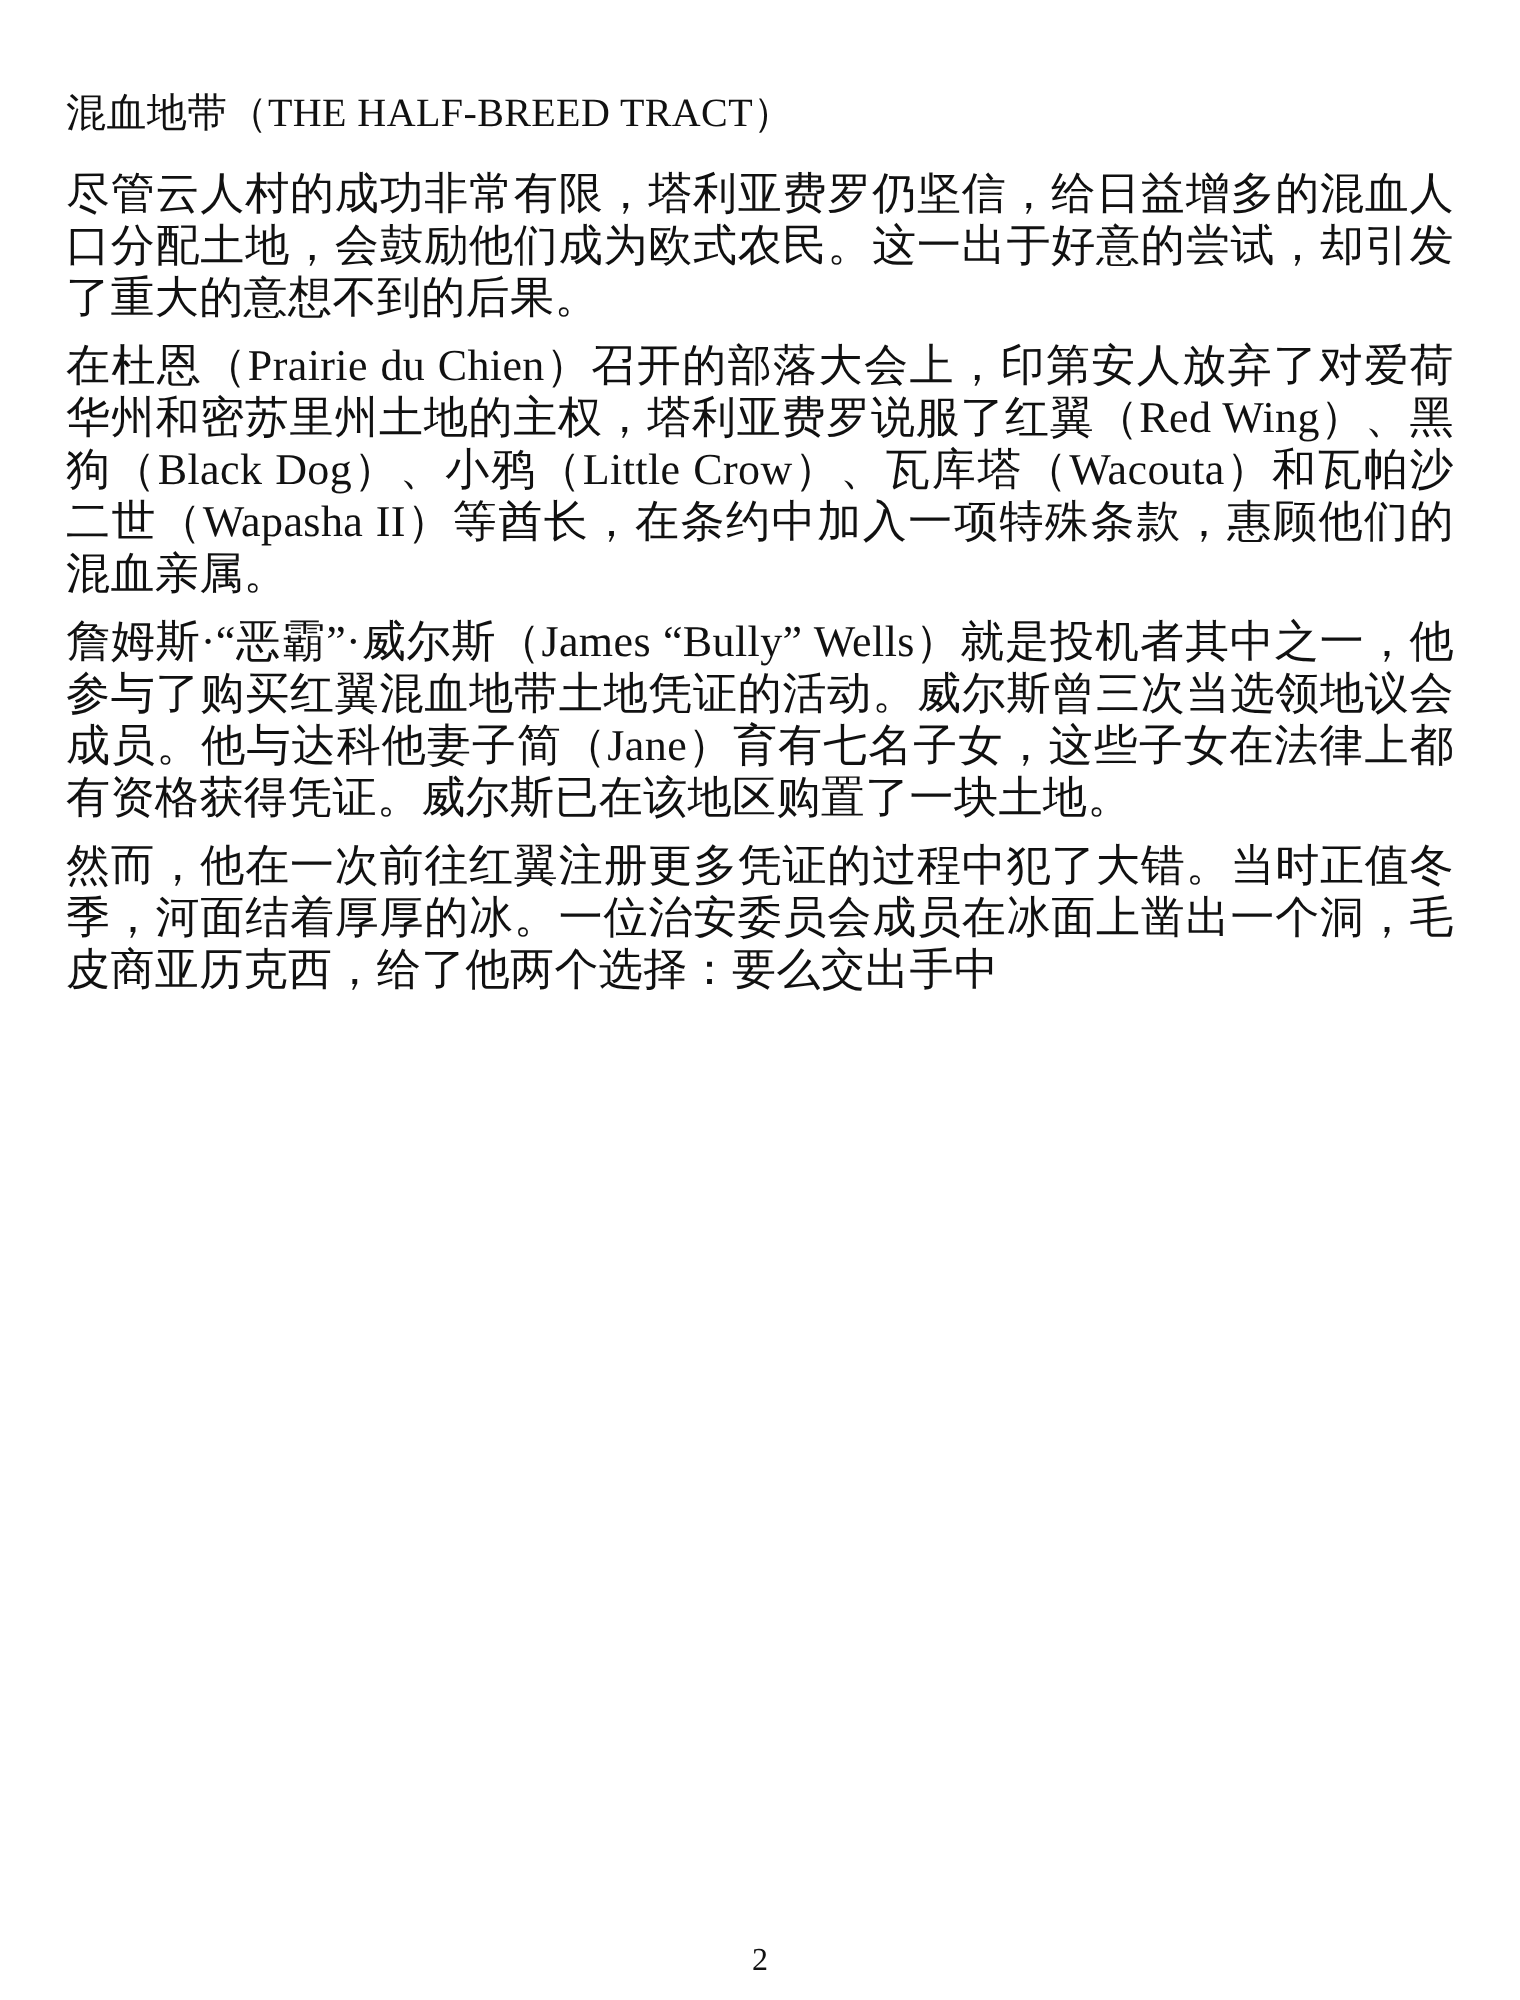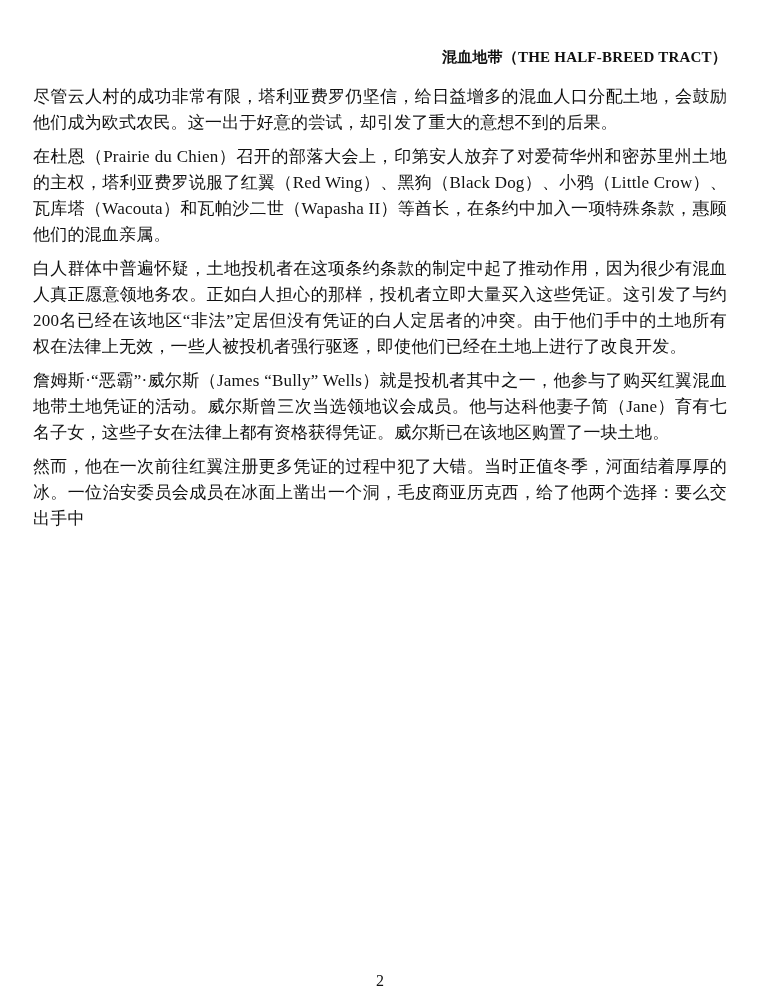--- a/index.html
+++ b/index.html
@@ -12,29 +12,28 @@
     width: 760px;
     height: 1000px;
     box-sizing: border-box;
     background: #ffffff;
     padding: 44px 33px 0 33px;
     font-family: "Liberation Serif", "DejaVu Serif", serif;
     color: #111111;
     overflow: hidden;
   }
   .doc-title {
-    font-size: 15px;
-    font-weight: bold;
+    font-size: 20px;
+    font-weight: normal;
     line-height: 26px;
     margin: 0 0 14px 0;
     letter-spacing: 0.2px;
-    text-align: right;
   }
   .para {
-    font-size: 17px;
+    font-size: 22px;
     line-height: 26px;
     margin: 0 0 8px 0;
     text-align: justify;
     letter-spacing: 0.2px;
   }
   .page-number {
     position: absolute;
     left: 0;
     bottom: 10px;
     width: 100%;
@@ -44,18 +43,17 @@
   }
 </style>
 </head>
 <body>
 
 <div class="page">
   <h1 class="doc-title">混血地带（THE HALF-BREED TRACT）</h1>
 
   <p class="para">尽管云人村的成功非常有限，塔利亚费罗仍坚信，给日益增多的混血人口分配土地，会鼓励他们成为欧式农民。这一出于好意的尝试，却引发了重大的意想不到的后果。</p>
   <p class="para">在杜恩（Prairie du Chien）召开的部落大会上，印第安人放弃了对爱荷华州和密苏里州土地的主权，塔利亚费罗说服了红翼（Red Wing）、黑狗（Black Dog）、小鸦（Little Crow）、瓦库塔（Wacouta）和瓦帕沙二世（Wapasha II）等酋长，在条约中加入一项特殊条款，惠顾他们的混血亲属。</p>
-  <p class="para">白人群体中普遍怀疑，土地投机者在这项条约条款的制定中起了推动作用，因为很少有混血人真正愿意领地务农。正如白人担心的那样，投机者立即大量买入这些凭证。这引发了与约200名已经在该地区“非法”定居但没有凭证的白人定居者的冲突。由于他们手中的土地所有权在法律上无效，一些人被投机者强行驱逐，即使他们已经在土地上进行了改良开发。</p>
   <p class="para">詹姆斯·“恶霸”·威尔斯（James “Bully” Wells）就是投机者其中之一，他参与了购买红翼混血地带土地凭证的活动。威尔斯曾三次当选领地议会成员。他与达科他妻子简（Jane）育有七名子女，这些子女在法律上都有资格获得凭证。威尔斯已在该地区购置了一块土地。</p>
   <p class="para">然而，他在一次前往红翼注册更多凭证的过程中犯了大错。当时正值冬季，河面结着厚厚的冰。一位治安委员会成员在冰面上凿出一个洞，毛皮商亚历克西，给了他两个选择：要么交出手中</p>
 
   <div class="page-number">2</div>
 </div>
 
 </body></html>

